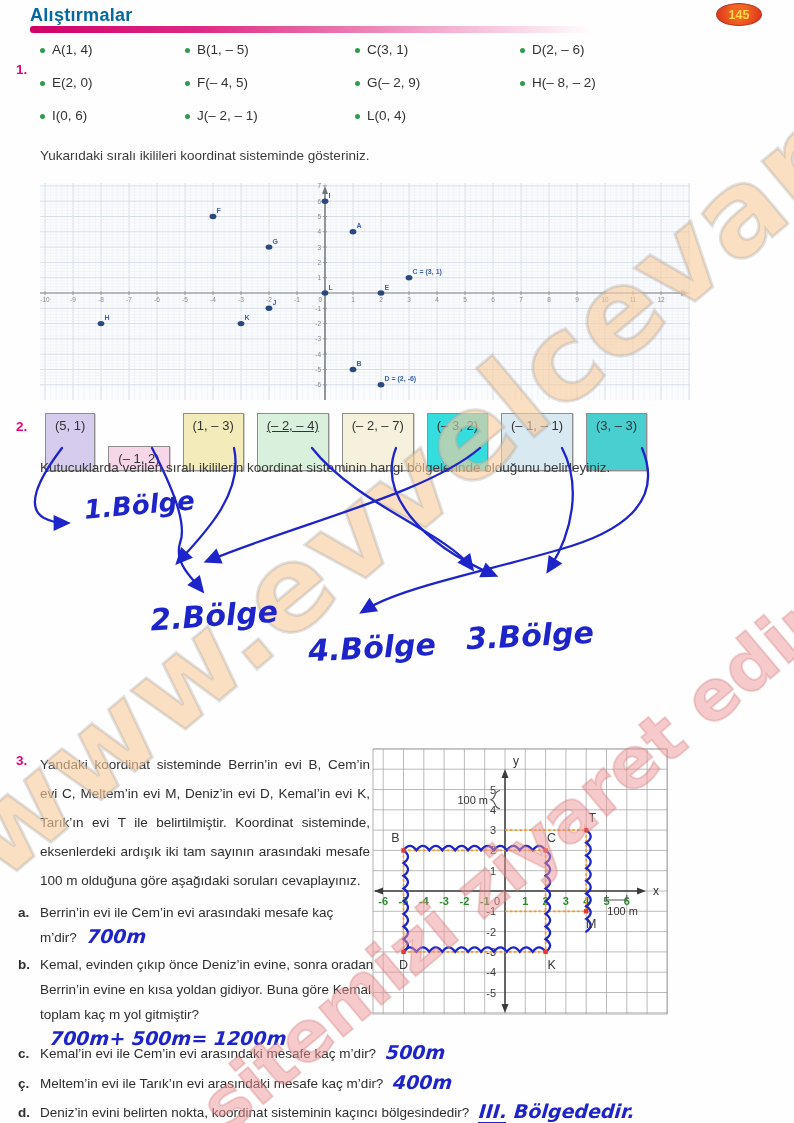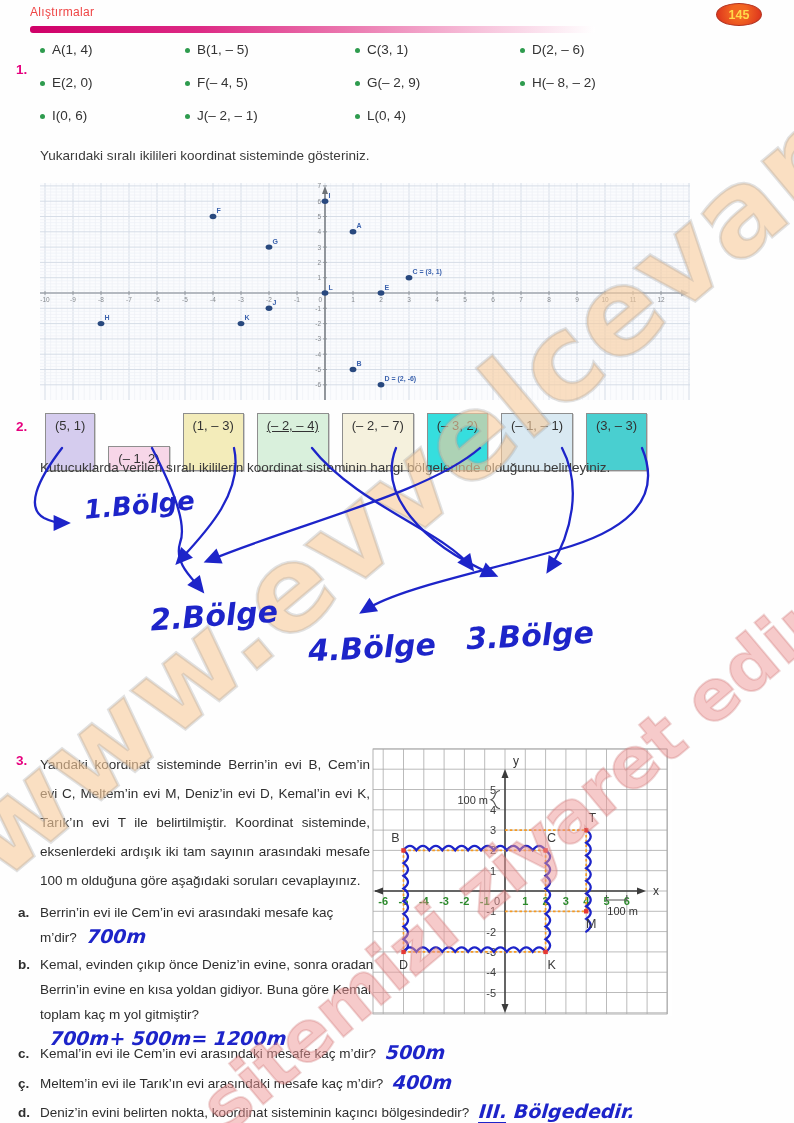--- a/index.html
+++ b/index.html
@@ -1,20 +1,20 @@
 <!DOCTYPE html>
 <html><head>
 <meta charset="utf-8">
 <style>
   html,body{margin:0;padding:0;background:#e8e8e8;}
   .page{position:relative;width:794px;height:1123px;background:#fefefe;overflow:hidden;
         font-family:"Liberation Sans",sans-serif;color:#333;}
   
-  .hdr-title{position:absolute;left:30px;top:5px;font-size:12px;font-weight:normal;
-             color:#ef4444;z-index:4;letter-spacing:.3px;}
+  .hdr-title{position:absolute;left:30px;top:5px;font-size:18px;font-weight:bold;
+             color:#0369a1;z-index:4;letter-spacing:.3px;}
   .hdr-bar{position:absolute;left:30px;top:26px;width:565px;height:7px;border-radius:3px;z-index:4;
            background:linear-gradient(90deg,#cf0068 0%,#dd2a85 30%,#ea74ad 55%,#f6bdd8 78%,#ffffff 100%);}
   .badge{position:absolute;left:716px;top:3px;width:44px;height:21px;border-radius:50%;
          background:radial-gradient(circle at 50% 40%,#f26522 30%,#d92b1c 100%);
          border:1px solid #b3331f;color:#ffd94a;font-size:12.5px;font-weight:bold;
          display:flex;align-items:center;justify-content:center;z-index:4;}
   
   .ex-num{position:absolute;left:16px;font-size:13.5px;font-weight:bold;color:#e6007e;z-index:4;}
   
   .pts-grid{position:absolute;left:40px;top:42px;width:720px;display:grid;z-index:4;

